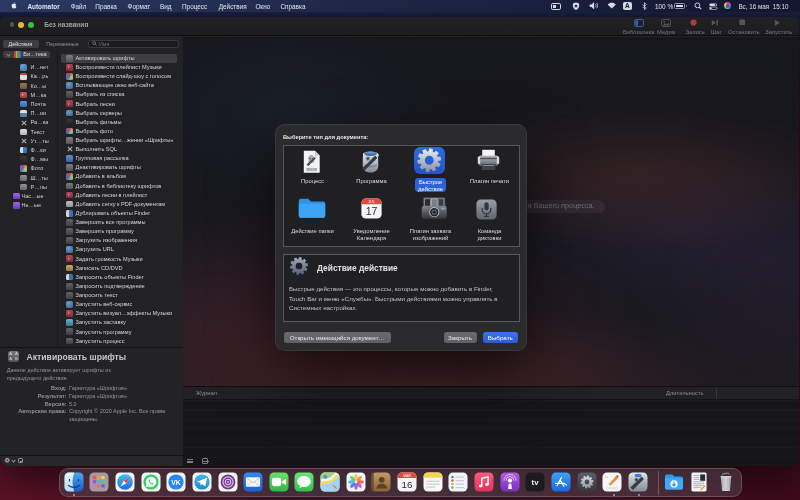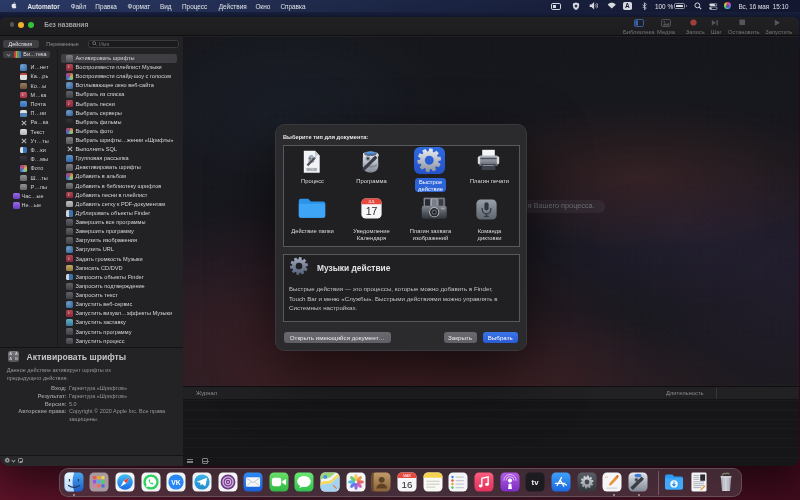--- a/index.html
+++ b/index.html
@@ -408,21 +408,21 @@
 <svg class="ab" style="left:288.7px;top:256px" width="20" height="20" viewBox="0 0 28 28">
     <defs>
       <linearGradient id="gg2" x1="0" y1="0" x2="0" y2="1">
         <stop offset="0" stop-color="#a6aebe"></stop>
         <stop offset="0.5" stop-color="#78829a"></stop>
         <stop offset="1" stop-color="#566074"></stop>
       </linearGradient>
     </defs>
     <path d="M26.01,10.18 L26.60,13.92 L23.57,14.78 L23.34,16.21 L25.96,17.97 L24.24,21.34 L21.28,20.26 L20.26,21.28 L21.34,24.24 L17.97,25.96 L16.21,23.34 L14.78,23.57 L13.92,26.60 L10.18,26.01 L10.30,22.86 L9.01,22.20 L6.53,24.15 L3.85,21.47 L5.80,18.99 L5.14,17.70 L1.99,17.82 L1.40,14.08 L4.43,13.22 L4.66,11.79 L2.04,10.03 L3.76,6.66 L6.72,7.74 L7.74,6.72 L6.66,3.76 L10.03,2.04 L11.79,4.66 L13.22,4.43 L14.08,1.40 L17.82,1.99 L17.70,5.14 L18.99,5.80 L21.47,3.85 L24.15,6.53 L22.20,9.01 L22.86,10.30 Z M18.70,14.00 A4.7,4.7 0 1 0 9.30,14.00 A4.7,4.7 0 1 0 18.70,14.00 Z" fill="url(#gg2)" fill-rule="evenodd"></path>
   </svg>
-<div class="t" style="left:317px;top:263px;font-size:8.4px;font-weight:700;color:#e2e2e6;">Музыки действие</div>
+<div class="t" style="left:317px;top:263px;font-size:8.4px;font-weight:700;color:#e2e2e6;">Действие действие</div>
 <div class="ab" style="left:289px;top:284px;font-size:6.2px;line-height:9.6px;color:#c2c2c6;">Быстрые действия — это процессы, которые можно добавить в Finder,<br>Touch Bar и меню «Службы». Быстрыми действиями можно управлять в<br>Системных настройках.</div>
 <div class="ab" style="left:283.5px;top:331.8px;width:107.5px;height:11.4px;background:linear-gradient(180deg,#69696f,#5f5f65);border-radius:3px;color:#eaeaed;font-size:6.2px;text-align:center;line-height:11.4px;">Открыть имеющийся документ…</div>
 <div class="ab" style="left:443.5px;top:331.8px;width:33px;height:11.4px;background:linear-gradient(180deg,#69696f,#5f5f65);border-radius:3px;color:#eaeaed;font-size:6.2px;text-align:center;line-height:11.4px;">Закрыть</div>
 <div class="ab" style="left:483px;top:331.8px;width:34.5px;height:11.4px;background:linear-gradient(180deg,#3a74e8,#2a5bd4);border-radius:3px;color:#fff;font-size:6.2px;text-align:center;line-height:11.4px;">Выбрать</div>
 <div class="ab" style="left:59px;top:468px;width:682.5px;height:29px;background:rgba(86,70,78,0.55);border:0.5px solid rgba(255,255,255,0.17);border-radius:9px;"></div>
 <div class="ab" style="left:63.6px;top:471.8px;width:20px;height:20px;">
     <svg width="20" height="20" viewBox="0 0 20.5 20.5">
       <defs>
         <linearGradient id="fd" x1="0" y1="0" x2="0" y2="1">
           <stop offset="0" stop-color="#4aa8ee"></stop>

